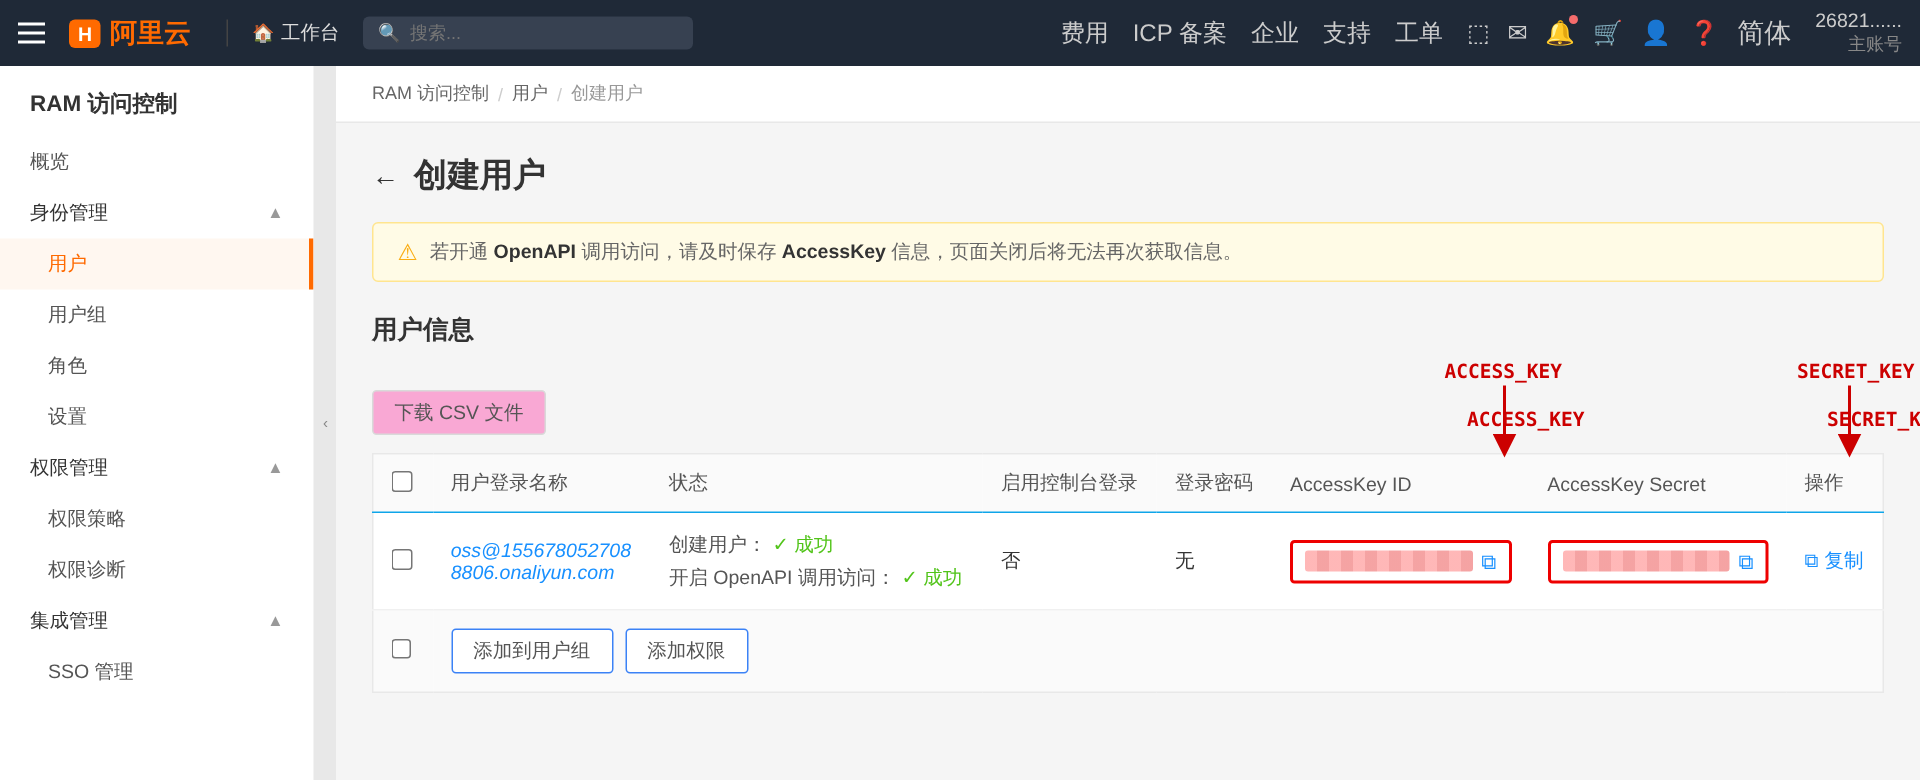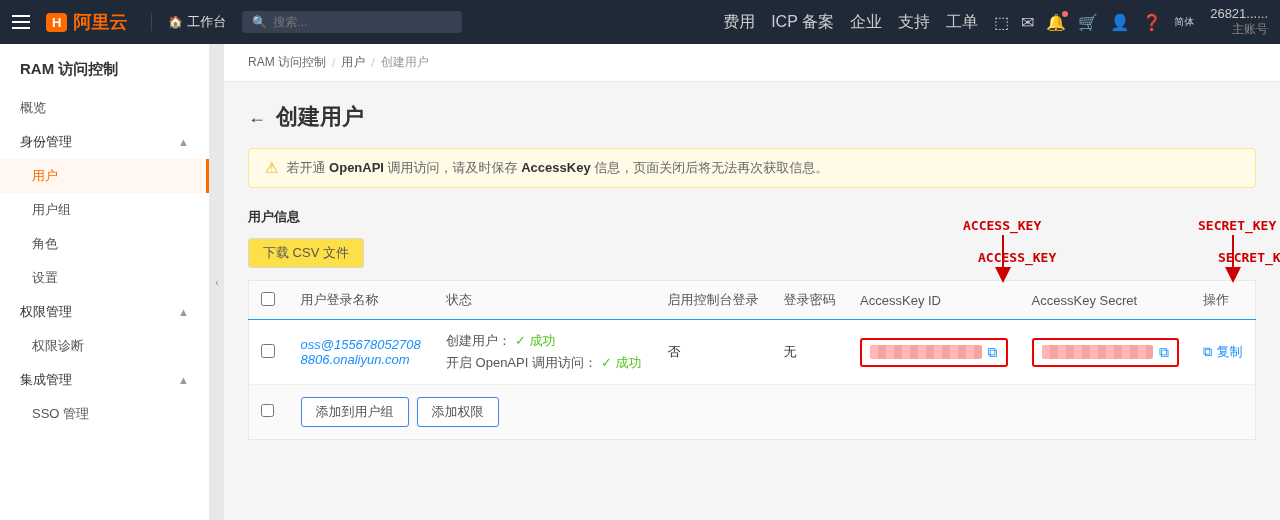--- a/index.html
+++ b/index.html
@@ -51,25 +51,25 @@
     .page-header { display: flex; align-items: center; gap: 10px; margin-bottom: 16px; }
     .page-header .back-arrow { font-size: 18px; cursor: pointer; color: #333; }
     .page-title { font-size: 22px; font-weight: 600; color: #333; }
 
     
     .warning-banner { background: #fffbe6; border: 1px solid #ffe58f; border-radius: 4px; padding: 10px 16px; margin-bottom: 20px; display: flex; align-items: center; gap: 8px; font-size: 13px; color: #666; }
     .warning-icon { color: #faad14; font-size: 15px; }
     .warning-text strong { color: #333; }
 
     
-    .section-title { font-size: 13px; font-weight: 600; margin-bottom: 12px; color: #333; }
+    .section-title { font-size: 17px; font-weight: 600; margin-bottom: 29px; color: #333; }
 
     
     .table-actions { margin-bottom: 12px; }
-    .btn { border: 1px solid #d9d9d9; background: #fde047; padding: 5px 14px; border-radius: 3px; font-size: 13px; cursor: pointer; color: #555; }
+    .btn { border: 1px solid #d9d9d9; background: #f9a8d4; padding: 5px 14px; border-radius: 3px; font-size: 13px; cursor: pointer; color: #555; }
 
     .data-table { width: 100%; border-collapse: collapse; background: #fff; border: 1px solid #e8e8e8; }
     .data-table th { background: #fafafa; border-bottom: 1px solid #0ea5e9; padding: 10px 12px; text-align: left; font-size: 13px; font-weight: 500; color: #555; white-space: nowrap; }
     .data-table td { border-bottom: 1px solid #f0f0f0; padding: 12px 12px; font-size: 13px; color: #333; vertical-align: middle; }
     .data-table tr:last-child td { border-bottom: none; }
     .checkbox-cell { width: 40px; }
     .checkbox-cell input[type="checkbox"] { width: 14px; height: 14px; cursor: pointer; }
 
     .status-cell { display: flex; flex-direction: column; gap: 4px; }
     .status-line { display: flex; align-items: center; gap: 4px; }
@@ -125,21 +125,21 @@
     <span>支持</span>
     <span>工单</span>
   </div>
   <div class="topnav-icons">
     <span style="color:#ccc; font-size:16px;">⬚</span>
     <span style="color:#ccc; font-size:16px;">✉</span>
     <span class="bell-dot" style="color:#ccc; font-size:16px;">🔔</span>
     <span style="color:#ccc; font-size:16px;">🛒</span>
     <span style="color:#ccc; font-size:16px;">👤</span>
     <span style="color:#ccc; font-size:16px;">❓</span>
-    <span style="color:#ccc; font-size:10px;">简体</span>
+    <span style="color:#ccc; font-size:18px;">简体</span>
   </div>
   <div class="topnav-user">
     <div class="uid">26821......</div>
     <div class="role">主账号</div>
   </div>
 </div>
 
 <div class="layout">
 
   <div class="sidebar">
@@ -166,20 +166,23 @@
       <div class="sidebar-item">
         <span>设置</span>
       </div>
     </div>
 
     <div class="sidebar-section">
       <span>权限管理</span>
       <span class="collapse-arrow">▲</span>
     </div>
     <div class="sidebar-sub">
+      <div class="sidebar-item">
+        <span>权限策略</span>
+      </div>
       <div class="sidebar-item">
         <span>权限诊断</span>
       </div>
     </div>
 
     <div class="sidebar-section">
       <span>集成管理</span>
       <span class="collapse-arrow">▲</span>
     </div>
     <div class="sidebar-sub">

